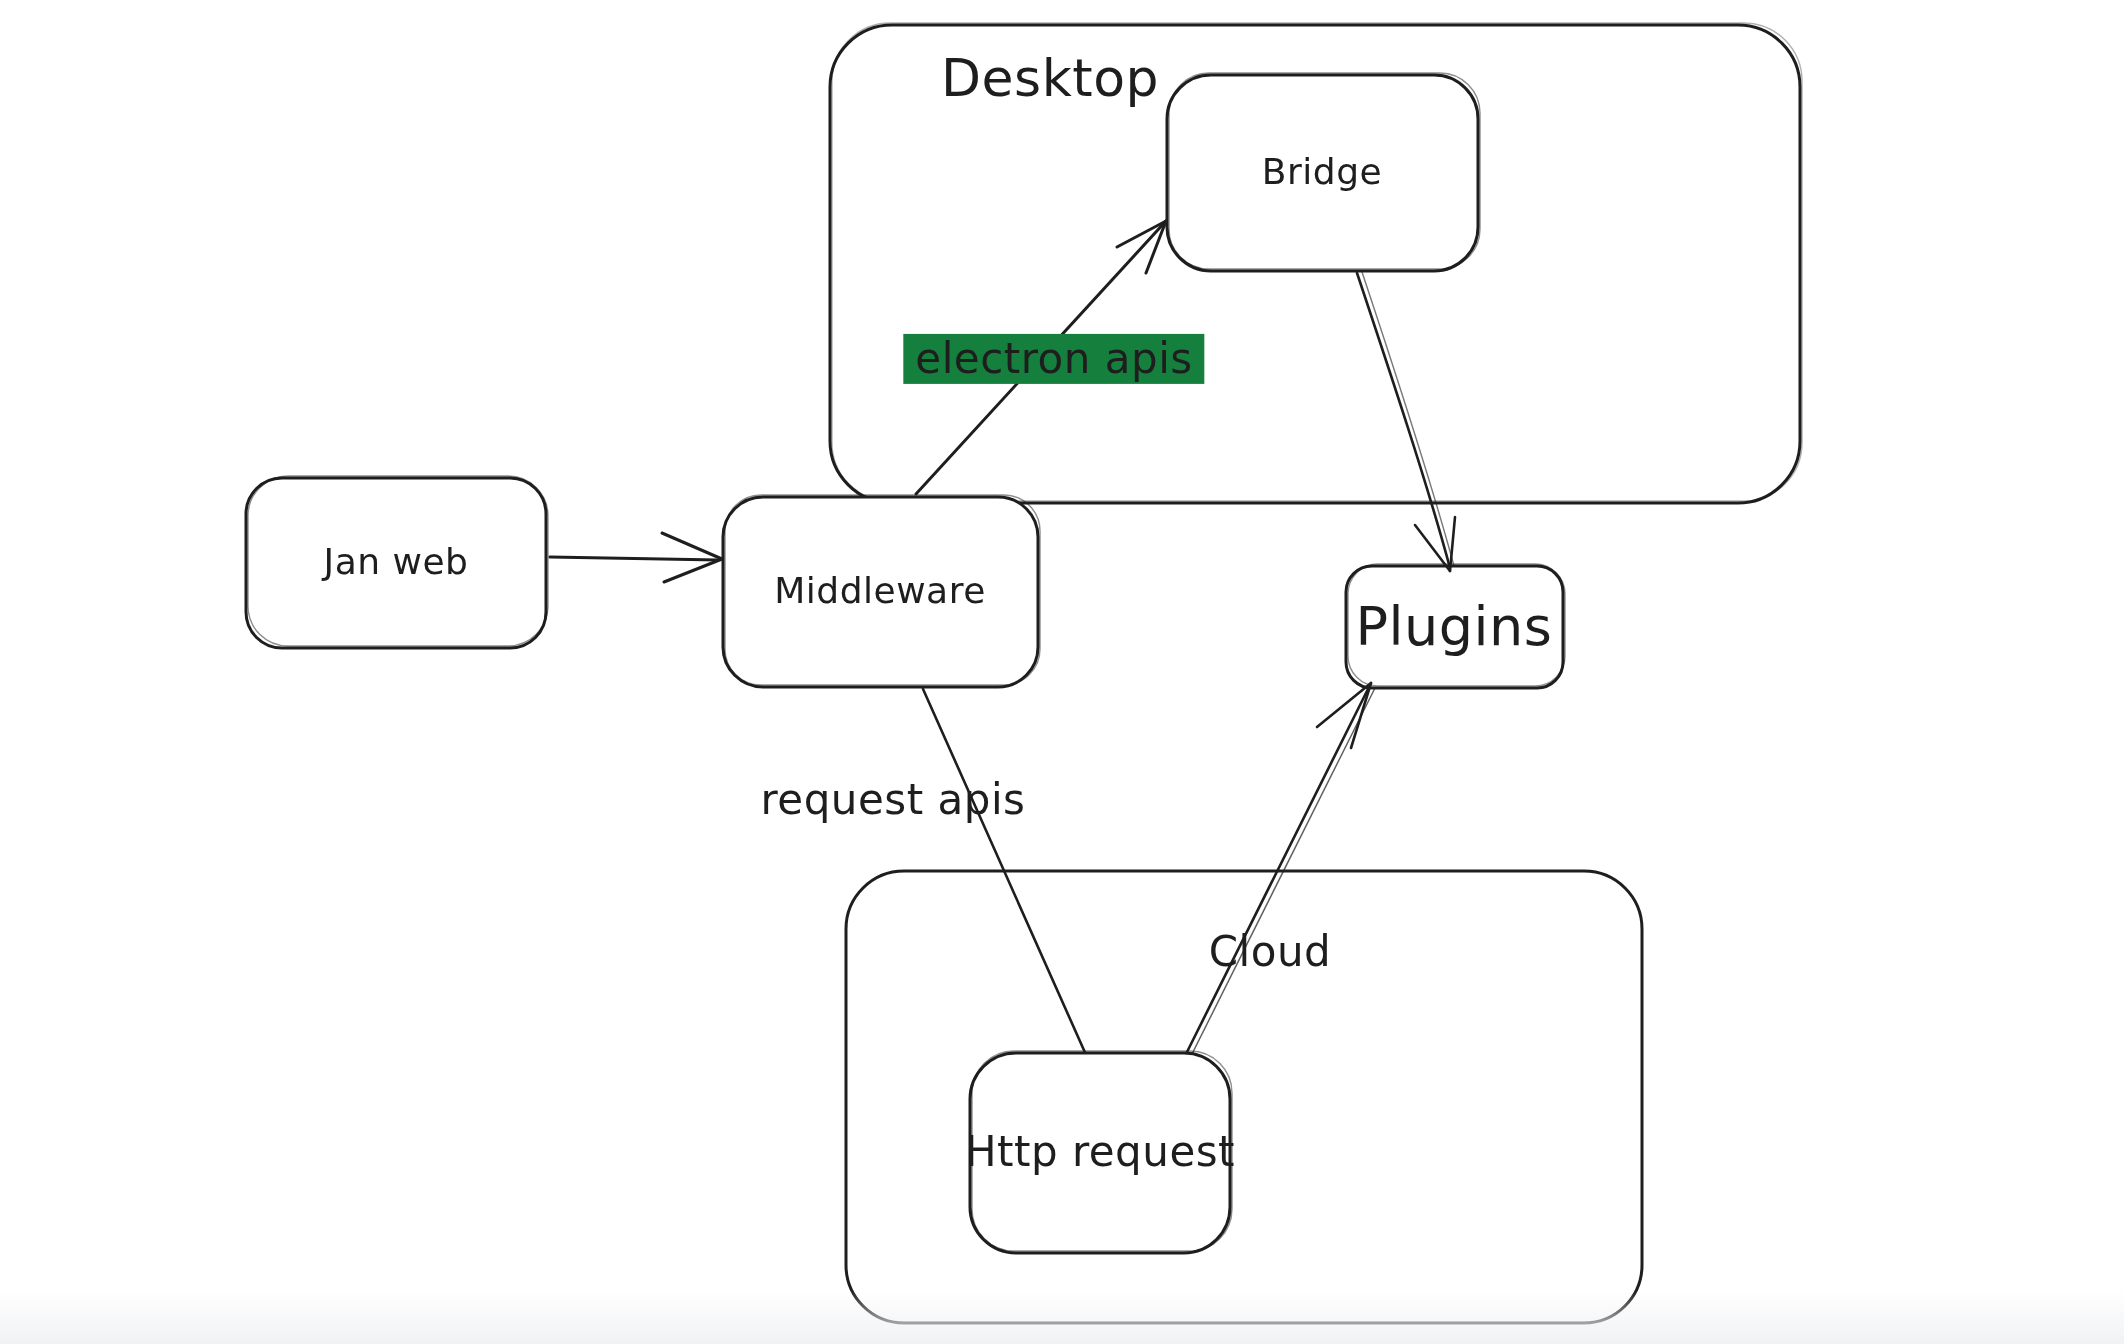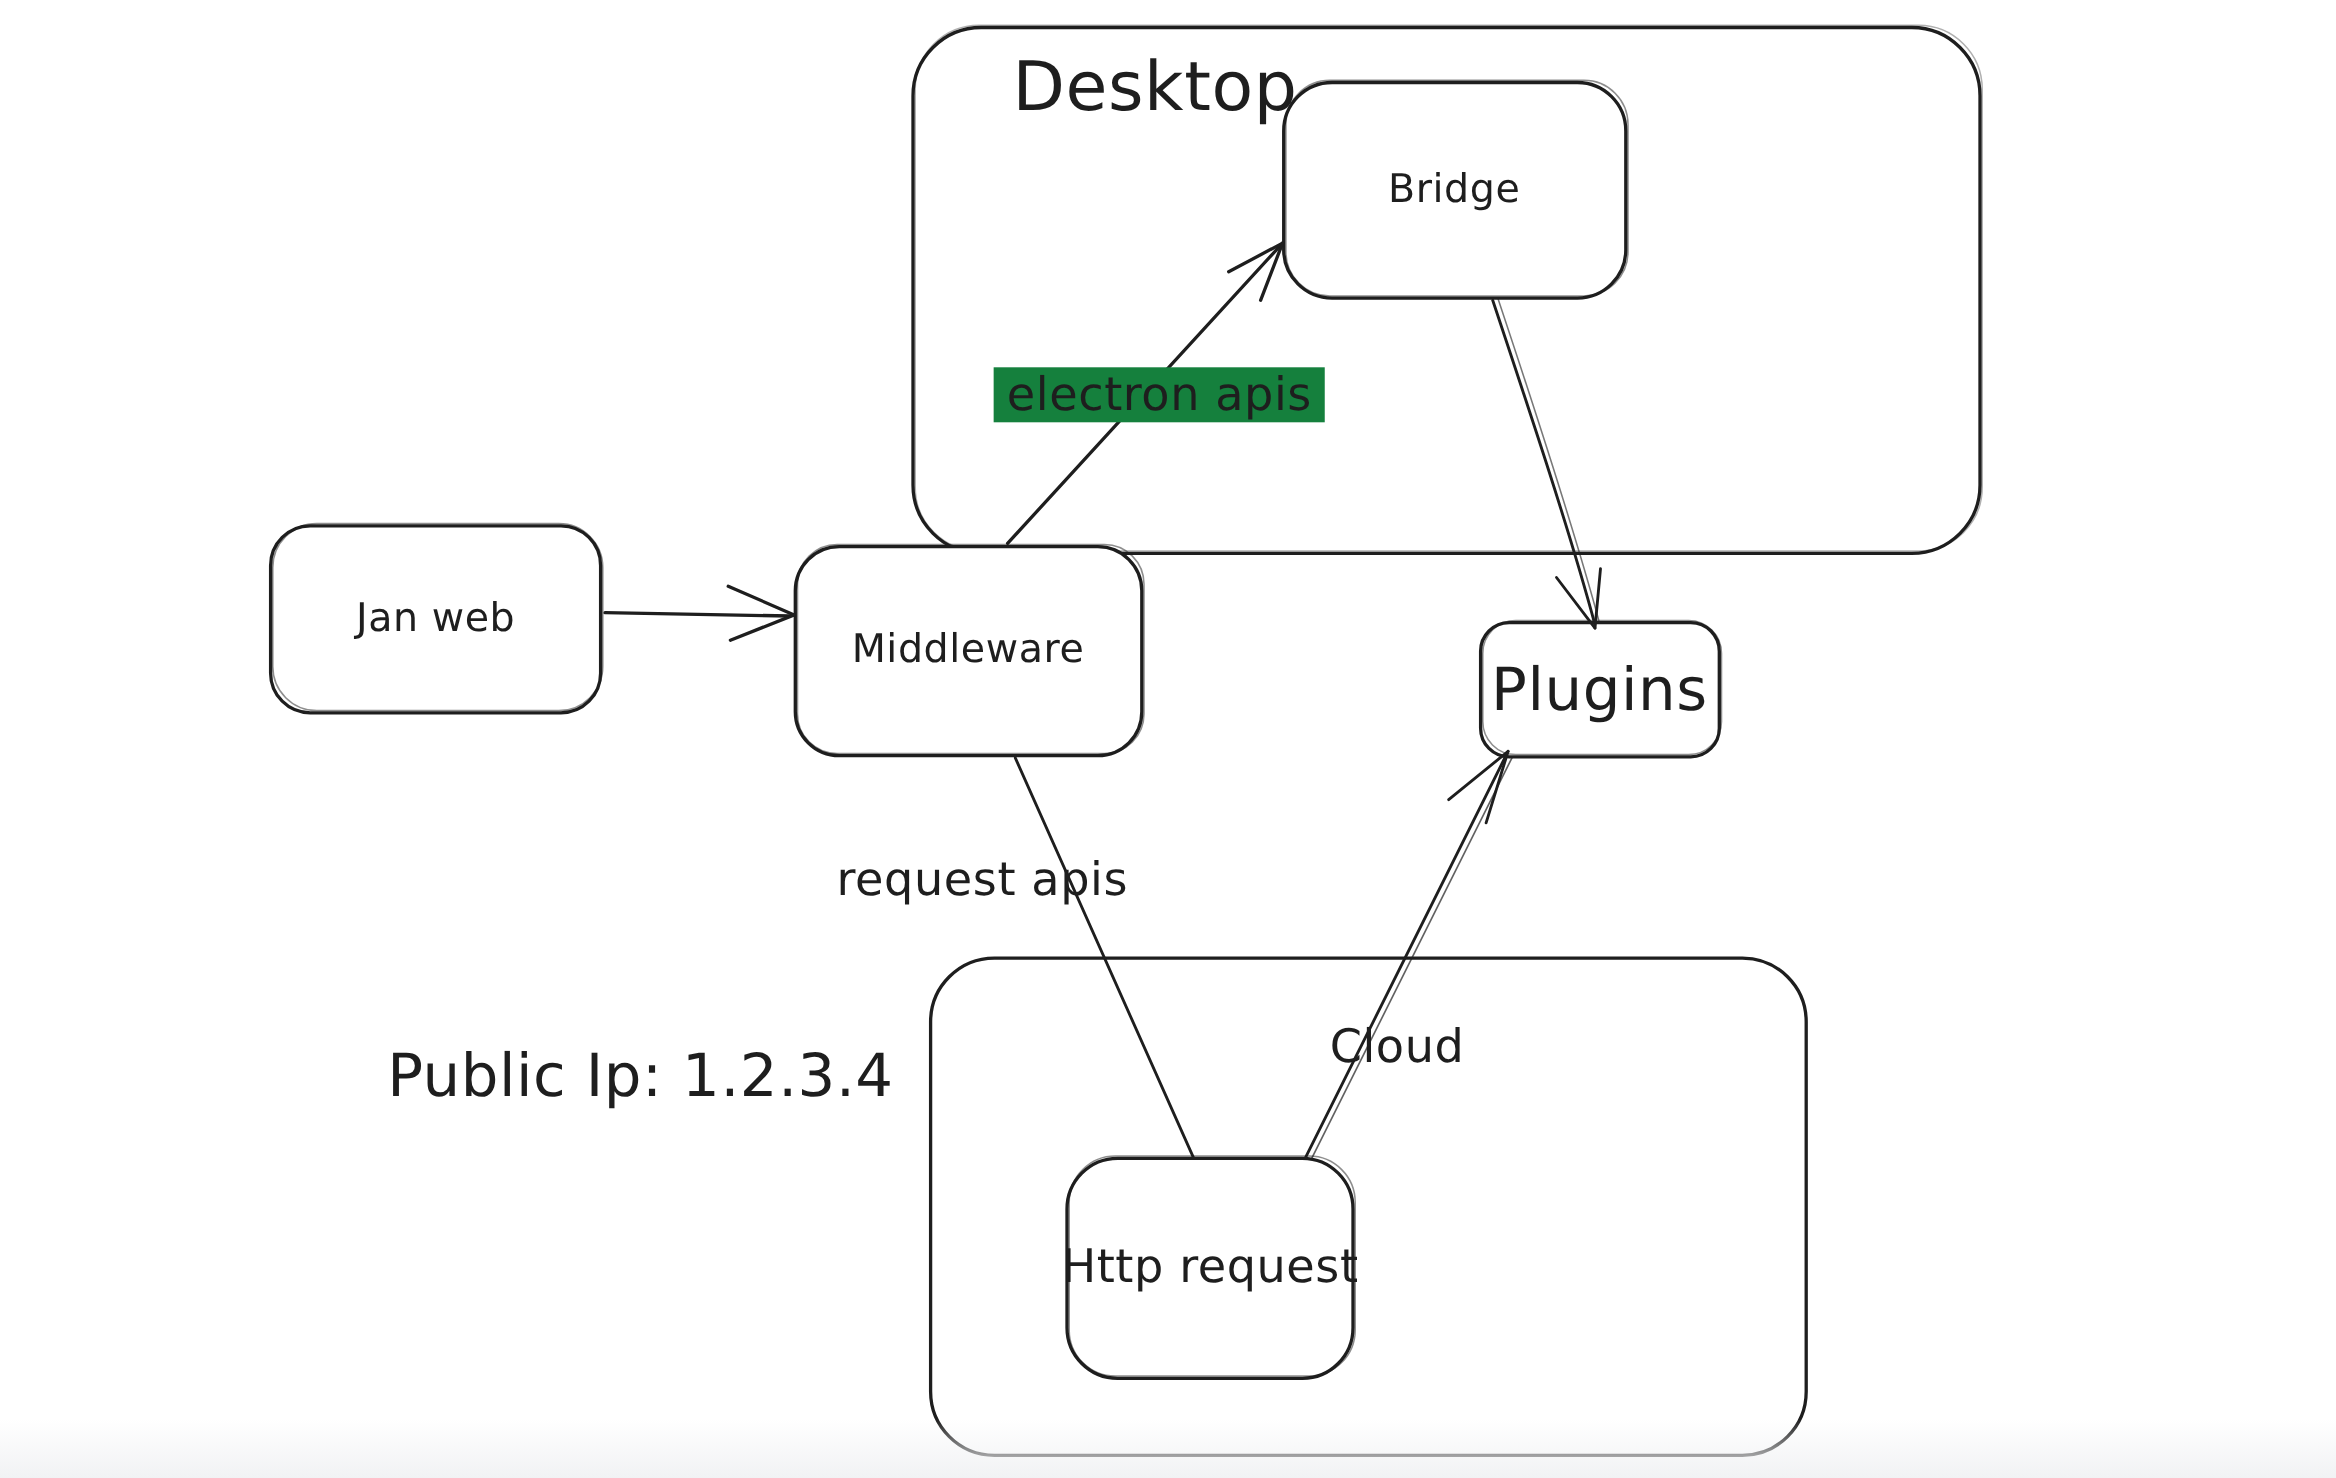--- a/index.html
+++ b/index.html
@@ -14,21 +14,21 @@
   svg.layer { position: absolute; left: 0; top: 0; width: 2124px; height: 1344px; }
   .lbl {
     position: absolute;
     transform: translate(-50%, -50%);
     white-space: nowrap;
     font-size: 36px;
     letter-spacing: 0.5px;
     color: #1e1e1e;
     line-height: 1.1;
   }
-  .lbl.f46 { font-size: 62px; }
+  .lbl.f46 { font-size: 52px; }
   .lbl.f42 { font-size: 42px; }
   .lbl.f40 { font-size: 54px; }
   .lbl.left-anchor { transform: translate(0, -50%); }
   .lbl.whitebg { background: #15803d; padding: 2px 12px; }
   .footer-fade {
     position: absolute; left: 0; right: 0; bottom: 0; height: 54px;
     background: linear-gradient(to bottom, rgba(241,242,244,0), #f1f2f4);
   }
 </style>
 </head>
@@ -114,17 +114,16 @@
   <div class="lbl" style="left:1322px; top:172px;">Bridge</div>
 
   <div class="lbl f40" style="left:1454px; top:627px;">Plugins</div>
 
   <div class="lbl f42" style="left:1100px; top:1152px;">Http request</div>
 
   <div class="lbl f42 whitebg" style="left:1054px; top:359px;">electron apis</div>
 
   <div class="lbl f42" style="left:893px; top:800px;">request apis</div>
 
-  <div class="lbl f40 left-anchor" style="left:352px; top:978px;">Public Ip: 1.2.3.4</div>
 
 
   <div class="footer-fade"></div>
 </div>
 
 </body></html>

